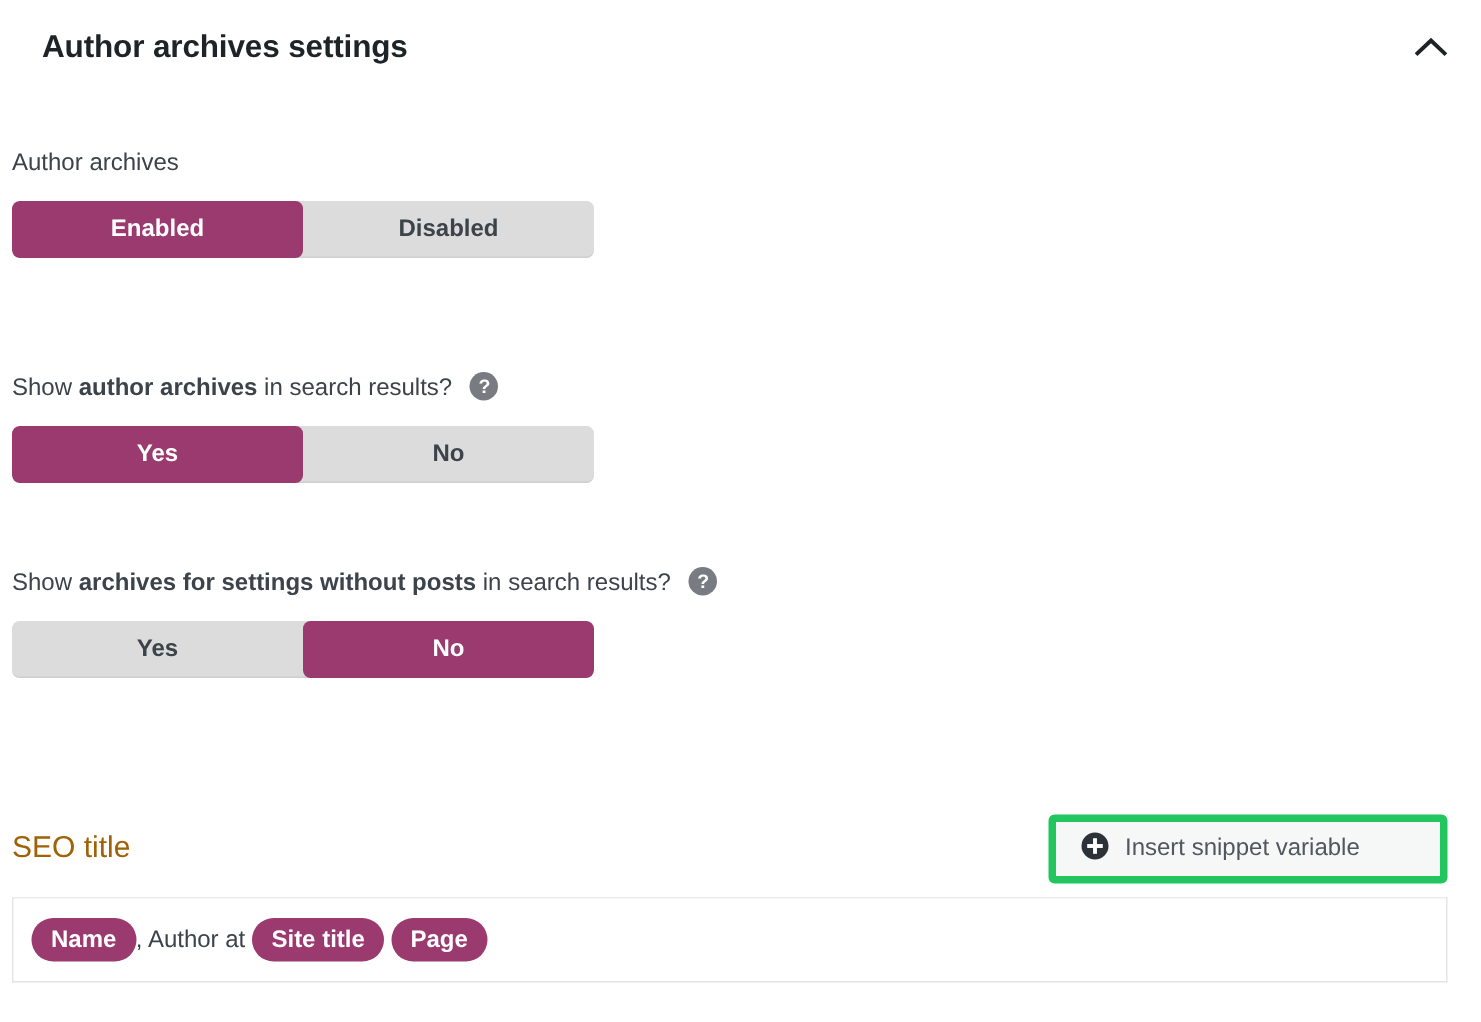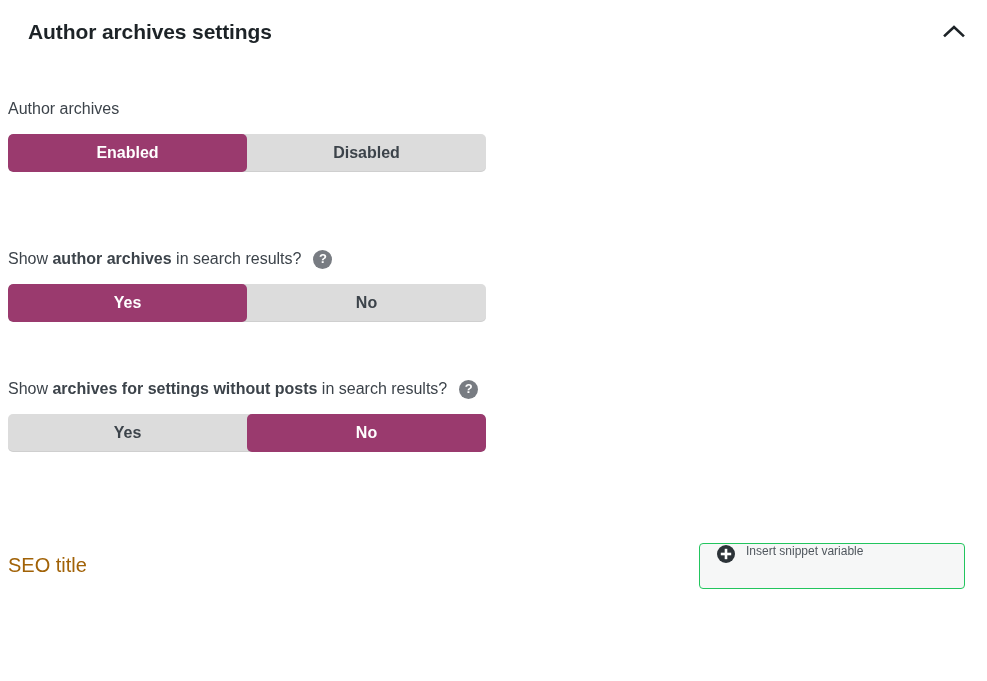--- a/index.html
+++ b/index.html
@@ -65,21 +65,20 @@
   .field {
     position: absolute;
     left: 8px;
   }
   .field-label {
     font-size: 16px;
     line-height: 22px;
     color: #3c434a;
     margin: 0 0 14px 0;
     display: flex;
-    align-items: center;
   }
   .field-label b { font-weight: bold; }
   .lbl-text { white-space: pre; }
 
   .help-icon {
     display: inline-flex;
     align-items: center;
     justify-content: center;
     width: 19px;
     height: 19px;
@@ -93,21 +92,21 @@
     cursor: pointer;
     font-family: "Liberation Sans", sans-serif;
     padding-bottom: 1px;
     box-sizing: border-box;
   }
 
   
   .toggle {
     position: relative;
     display: flex;
-    width: 478px;
+    width: 388px;
     height: 38px;
     background: #dcdcdc;
     border-radius: 5px;
     box-sizing: border-box;
     overflow: hidden;
     box-shadow: inset 0 -1px 0 rgba(0,0,0,.06);
   }
   .toggle-opt {
     flex: 1 1 50%;
     display: flex;
@@ -153,26 +152,27 @@
   }
 
   .snippet-btn {
     position: absolute;
     left: 699px;
     top: 543px;
     width: 266px;
     height: 46px;
     box-sizing: border-box;
     display: flex;
+    align-items: center;
     gap: 10px;
     padding: 0 16px;
     background: #f6f7f7;
-    border: 1px solid #22c55e;
+    border: 5px solid #22c55e;
     border-radius: 4px;
-    font-size: 12px;
+    font-size: 16px;
     color: #50575e;
     cursor: pointer;
     font-family: "Liberation Sans", sans-serif;
   }
   .plus-icon {
     flex: 0 0 auto;
     display: block;
   }
 
   .seo-input {
@@ -273,14 +273,21 @@
     <span class="plus-icon">
       <svg width="20" height="20" viewBox="0 0 20 20" xmlns="http://www.w3.org/2000/svg">
         <circle cx="10" cy="10" r="9" fill="#2c3338"></circle>
         <rect x="8.7" y="4.8" width="2.6" height="10.4" fill="#ffffff"></rect>
         <rect x="4.8" y="8.7" width="10.4" height="2.6" fill="#ffffff"></rect>
       </svg>
     </span>
     <span>Insert snippet variable</span>
   </button>
 
+  <div class="seo-input">
+    <span class="var-pill">Name</span>
+    <span class="plain-text">, Author at </span>
+    <span class="var-pill">Site title</span>
+    <span class="plain-text"> </span>
+    <span class="var-pill">Page</span>
+  </div>
 
 </div>
 
 </body></html>

